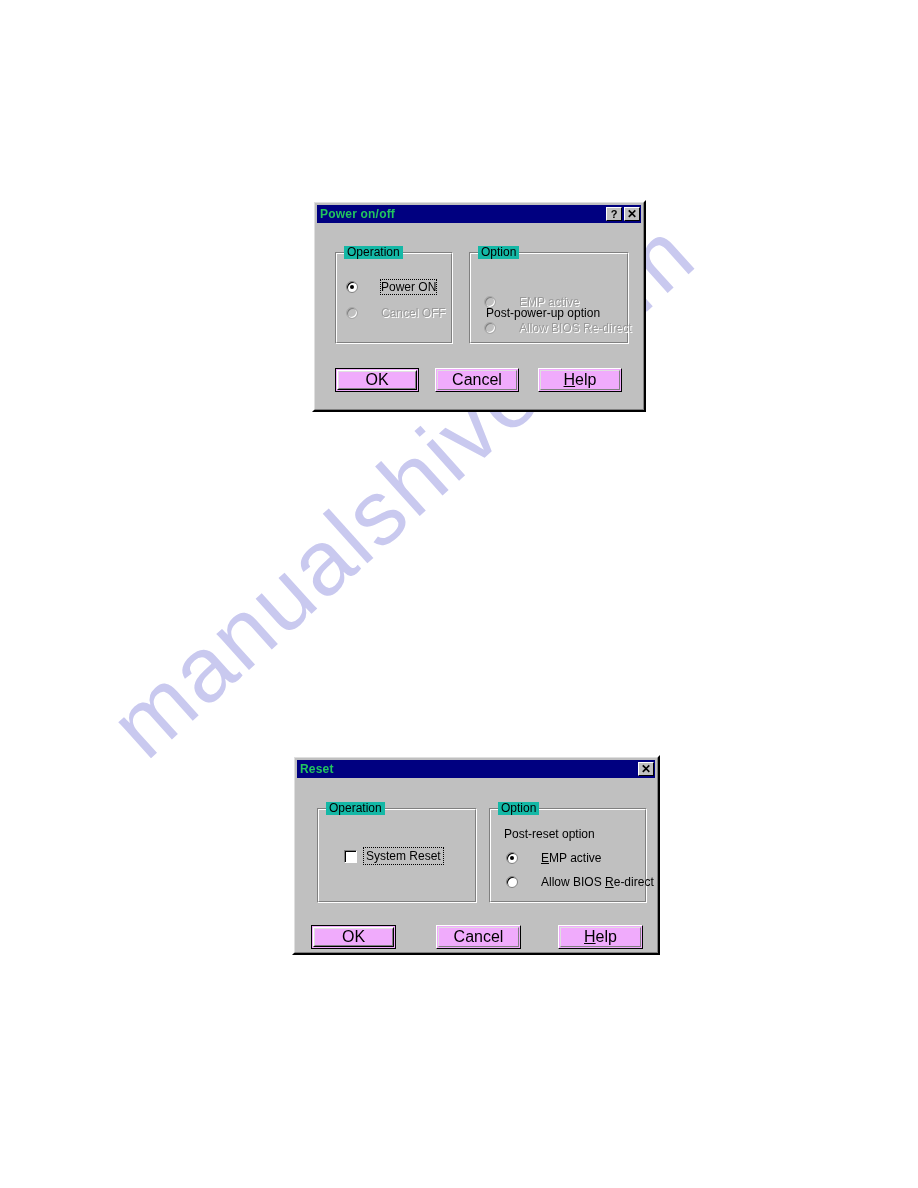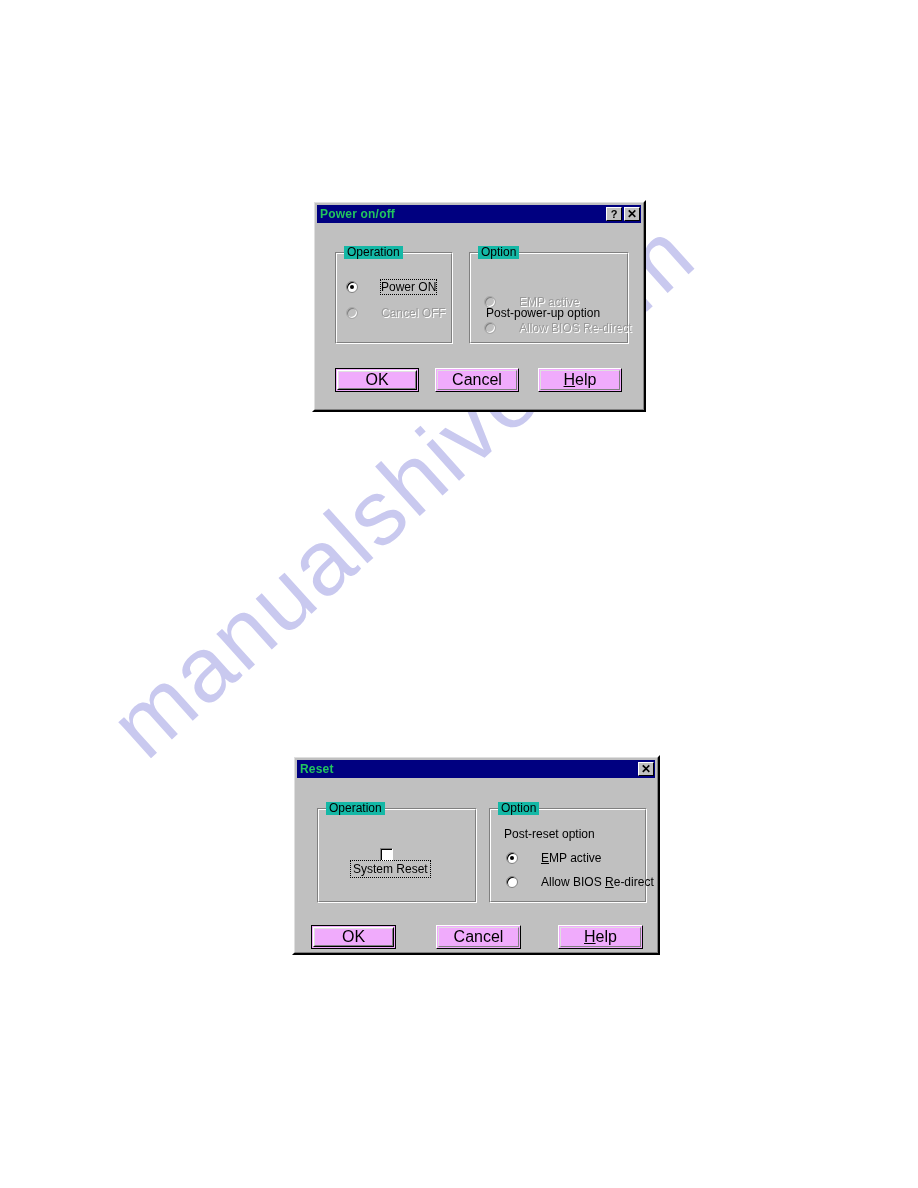--- a/index.html
+++ b/index.html
@@ -334,21 +334,21 @@
       <div class="titlebar-text">Reset</div>
       <div class="tb-btn x-glyph">✕</div>
     </div>
 
     <div class="dialog-body">
 
       <div class="groupbox" style="left:20px; top:30px; width:160px; height:95px;">
         <div class="groupbox-inner"></div>
         <div class="groupbox-label">Operation</div>
 
-        <div class="check-row" style="left:26px; top:39px;flex-direction:column;">
+        <div class="check-row" style="left:26px; top:39px;">
           <span class="check-mark"></span>
           <span class="check-label focus-ring">System Reset</span>
         </div>
       </div>
 
       <div class="groupbox" style="left:192px; top:30px; width:158px; height:95px;">
         <div class="groupbox-inner"></div>
         <div class="groupbox-label">Option</div>
 
         <div class="plain-text" style="left:14px; top:18px;">Post-reset option</div>

